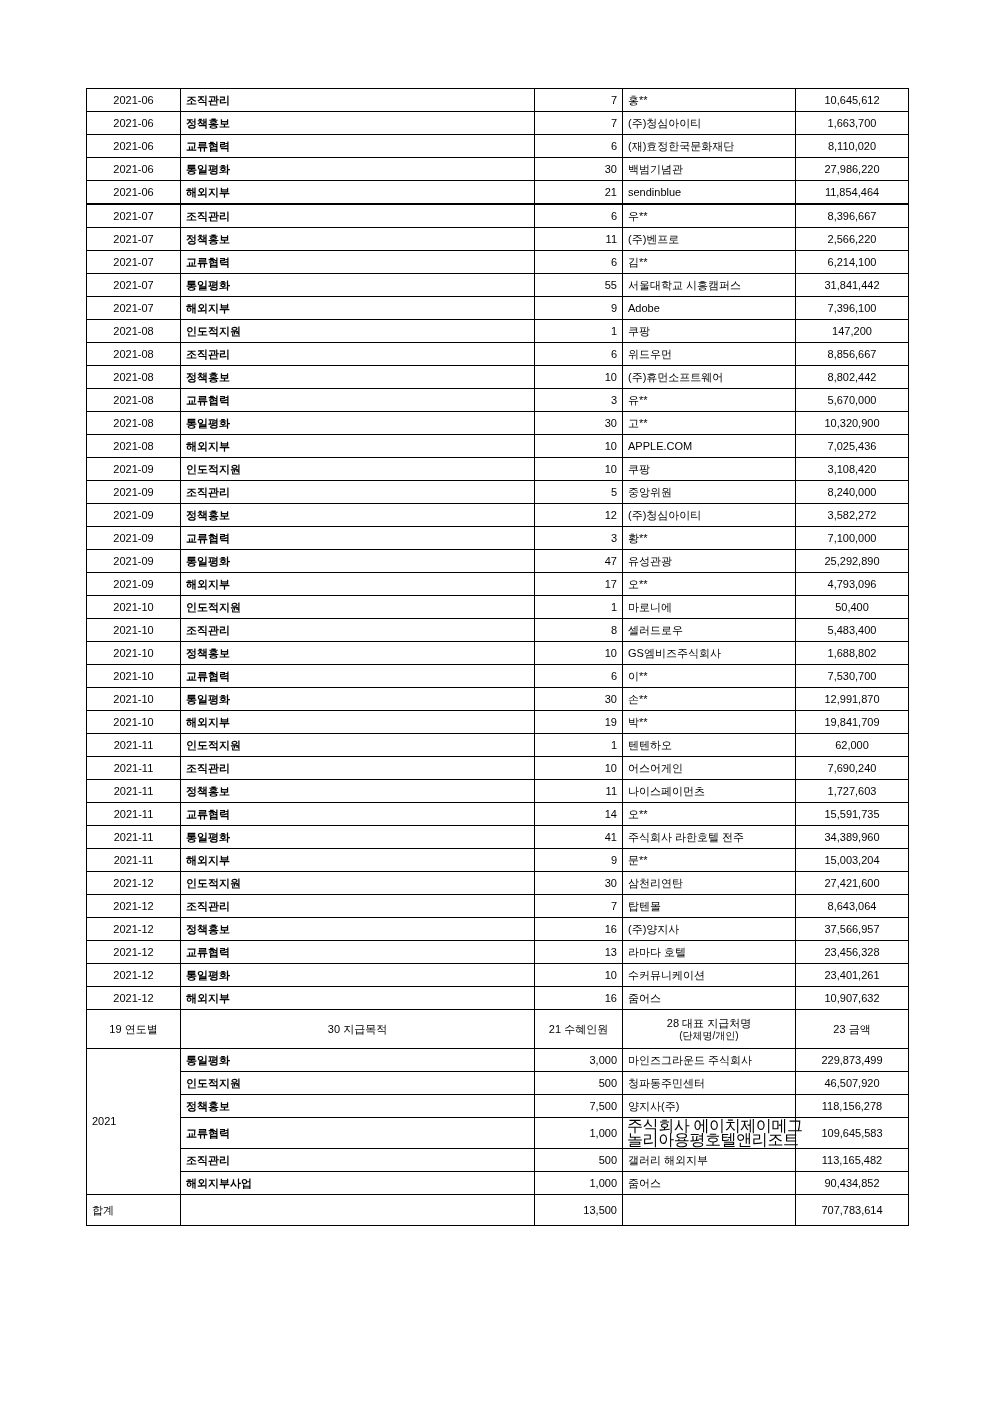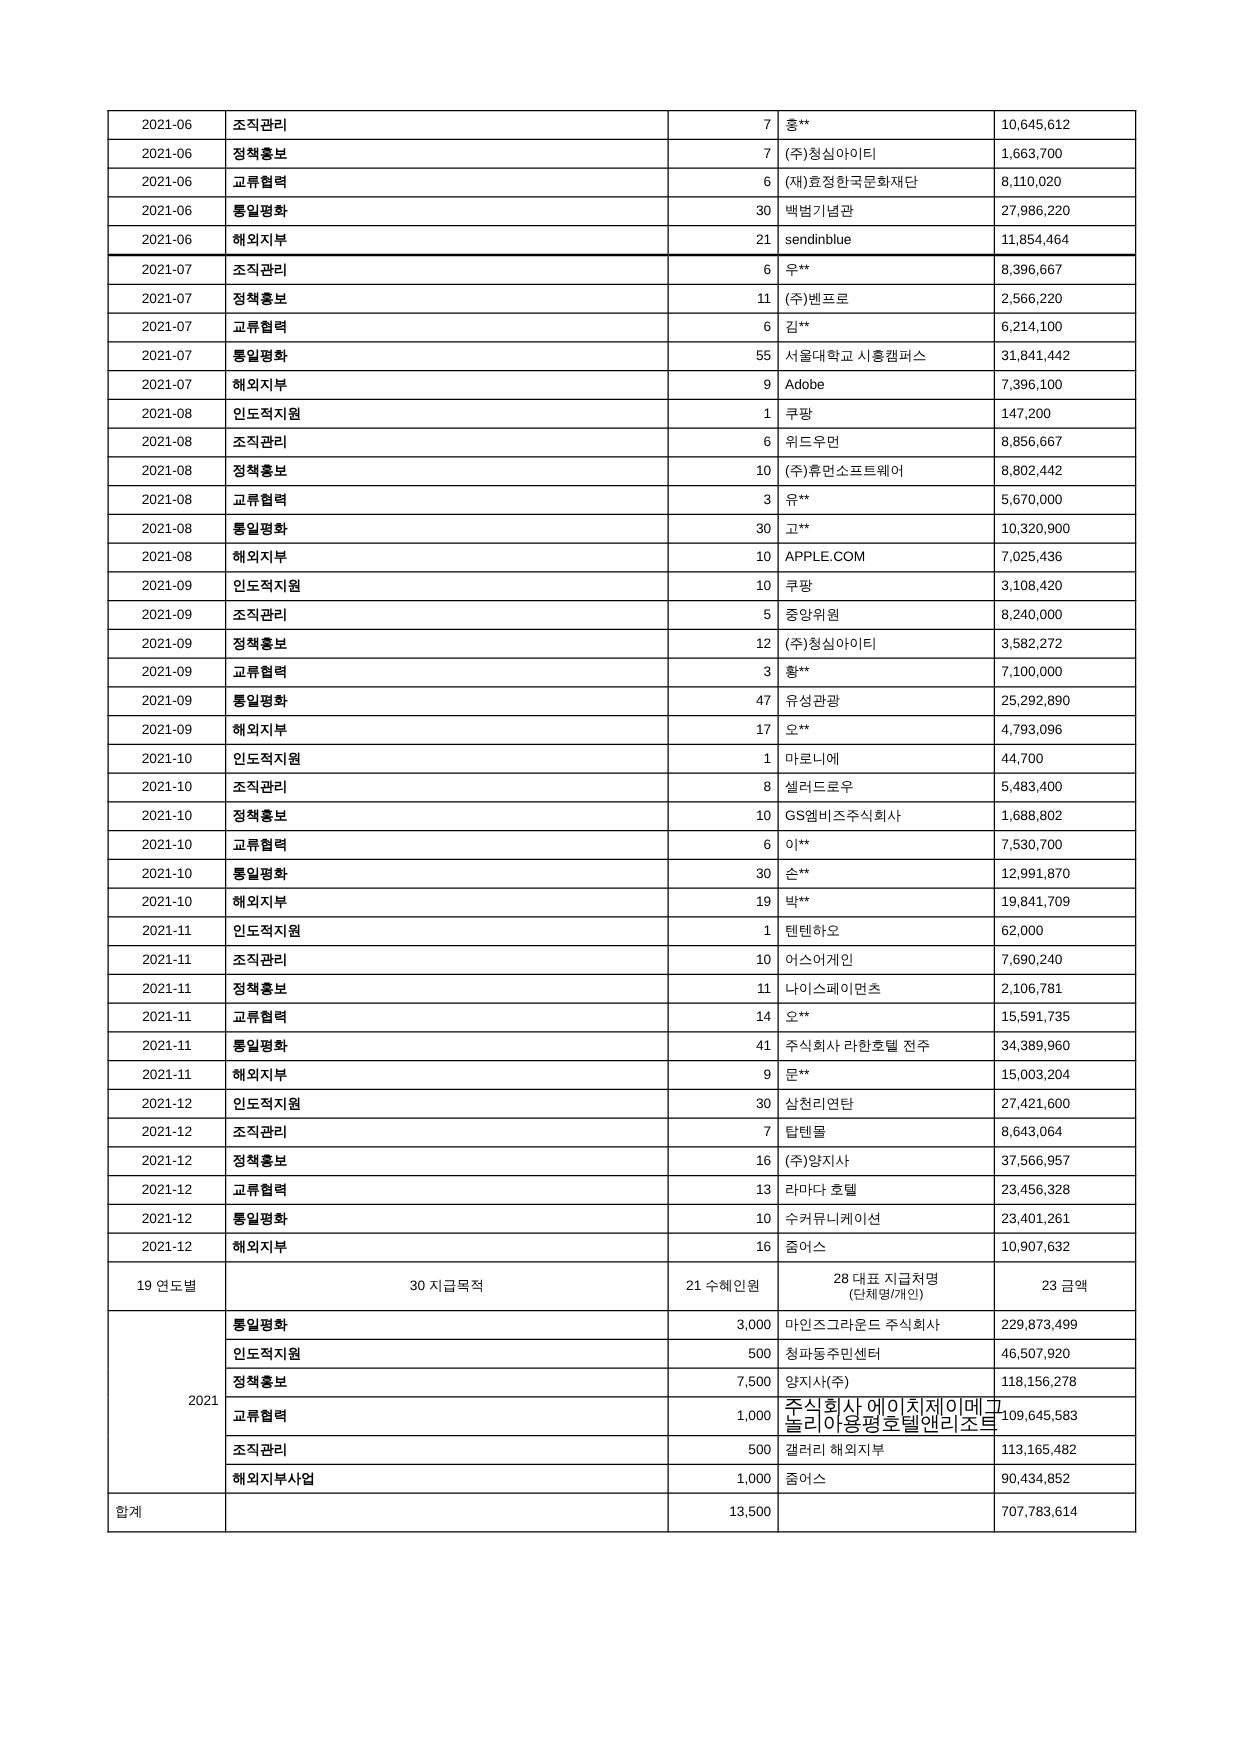--- a/index.html
+++ b/index.html
@@ -53,21 +53,21 @@
   col.c-period { width: 94px; }
   col.c-purpose { width: 354px; }
   col.c-count  { width: 88px; }
   col.c-payee  { width: 173px; }
   col.c-amount { width: 113px; }
 
   .td-period { text-align: center; }
   .td-purpose { text-align: left; font-weight: bold; }
   .td-count { text-align: right; }
   .td-payee { text-align: left; }
-  .td-amount { text-align: left; }
+  .td-amount { text-align: center; }
 
   
   tr.section-break > td { border-top: 2px solid #000000; }
 
   
   tr.summary-header > td {
     text-align: center;
     height: 38px;
     vertical-align: middle;
     margin-top: 24px;
@@ -77,21 +77,21 @@
     line-height: 1.15;
     text-align: center;
   }
   tr.summary-header .hdr-sub {
     display: block;
     font-size: 10px;
     line-height: 1.1;
   }
 
   td.year-cell {
-    text-align: right;
+    text-align: left;
     vertical-align: middle;
   }
 
   td.total-label {
     text-align: left;
     vertical-align: middle;
   }
 
   
   td.payee-overflow {
@@ -280,21 +280,21 @@
             <td class="td-purpose">해외지부</td>
             <td class="td-count">17</td>
             <td class="td-payee">오**</td>
             <td class="td-amount">4,793,096</td>
           </tr>
           <tr>
             <td class="td-period">2021-10</td>
             <td class="td-purpose">인도적지원</td>
             <td class="td-count">1</td>
             <td class="td-payee">마로니에</td>
-            <td class="td-amount">44,700</td>
+            <td class="td-amount">50,400</td>
           </tr>
           <tr>
             <td class="td-period">2021-10</td>
             <td class="td-purpose">조직관리</td>
             <td class="td-count">8</td>
             <td class="td-payee">셀러드로우</td>
             <td class="td-amount">5,483,400</td>
           </tr>
           <tr>
             <td class="td-period">2021-10</td>
@@ -336,21 +336,21 @@
             <td class="td-purpose">조직관리</td>
             <td class="td-count">10</td>
             <td class="td-payee">어스어게인</td>
             <td class="td-amount">7,690,240</td>
           </tr>
           <tr>
             <td class="td-period">2021-11</td>
             <td class="td-purpose">정책홍보</td>
             <td class="td-count">11</td>
             <td class="td-payee">나이스페이먼츠</td>
-            <td class="td-amount">2,106,781</td>
+            <td class="td-amount">1,727,603</td>
           </tr>
           <tr>
             <td class="td-period">2021-11</td>
             <td class="td-purpose">교류협력</td>
             <td class="td-count">14</td>
             <td class="td-payee">오**</td>
             <td class="td-amount">15,591,735</td>
           </tr>
           <tr>
             <td class="td-period">2021-11</td>

